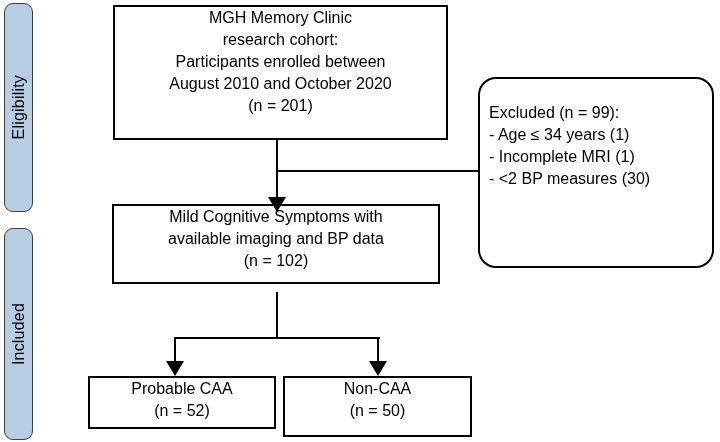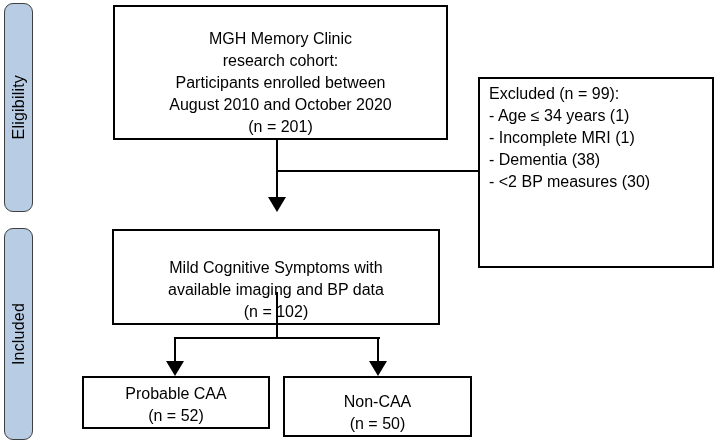--- a/index.html
+++ b/index.html
@@ -45,30 +45,30 @@
   .flow-box {
     position: absolute;
     background: #ffffff;
     border: 2px solid #000000;
     box-sizing: border-box;
     font-size: 16px;
     line-height: 22px;
   }
   .flow-box.centered {
     display: flex;
-    align-items: flex-end;
+    align-items: flex-start;
     justify-content: center;
     text-align: center;
   }
   .flow-box .box-text { white-space: pre-line; }
 
   .box-cohort   { left: 113px; top: 5px;   width: 335px; height: 135px; }
-  .box-excluded { left: 478px; top: 77px;  width: 236px; height: 191px; padding: 4px 10px 6px 9px; }
-  .box-mci      { left: 112px; top: 229px; width: 328px; height: 96px; }
-  .box-probable { left: 82px;  top: 376px; width: 188px; height: 53px; }
+  .box-excluded { left: 478px; top: 77px;  width: 236px; height: 191px; padding: 23px 10px 6px 9px; border-radius: 18px; }
+  .box-mci      { left: 112px; top: 204px; width: 328px; height: 80px; }
+  .box-probable { left: 88px;  top: 376px; width: 188px; height: 53px; }
   .box-noncaa   { left: 283px; top: 376px; width: 189px; height: 61px; }
 
   .box-excluded .excl-title { line-height: 22px; }
   .box-excluded .excl-item  { line-height: 22px; }
 
   
   .line {
     position: absolute;
     background: #000000;
   }
@@ -110,21 +110,20 @@
 Participants enrolled between
 August 2010 and October 2020
 (n = 201)</span>
   </div>
 
   <div class="flow-box box-excluded">
     <div class="excl-title">Excluded (n = 99):</div>
     <div>
         <div class="excl-item">- Age ≤ 34 years (1)</div>
         <div class="excl-item">- Incomplete MRI (1)</div>
-        <div class="excl-item">- Dementia (38)</div>
         <div class="excl-item">- &lt;2 BP measures (30)</div>
       </div>
   </div>
 
   <div class="flow-box centered box-mci">
     <span class="box-text">Mild Cognitive Symptoms with
 available imaging and BP data
 (n = 102)</span>
   </div>
 

